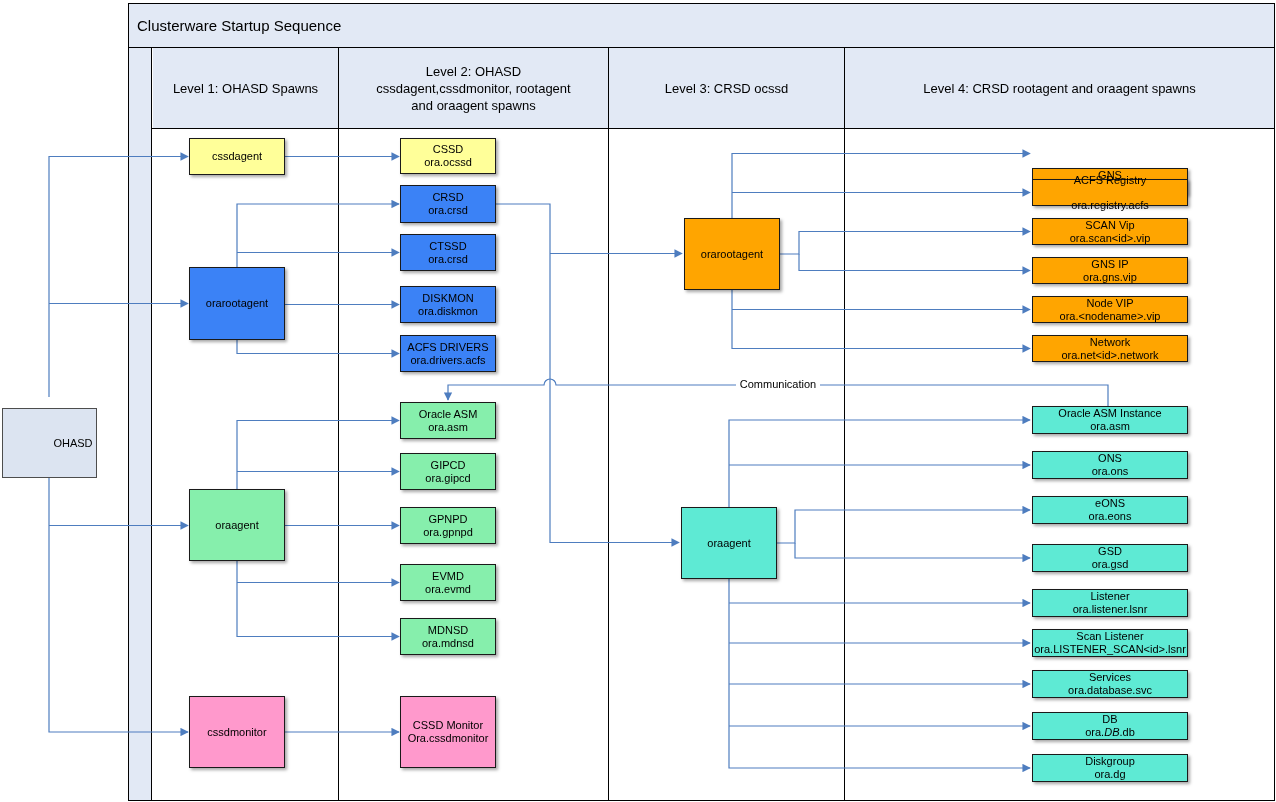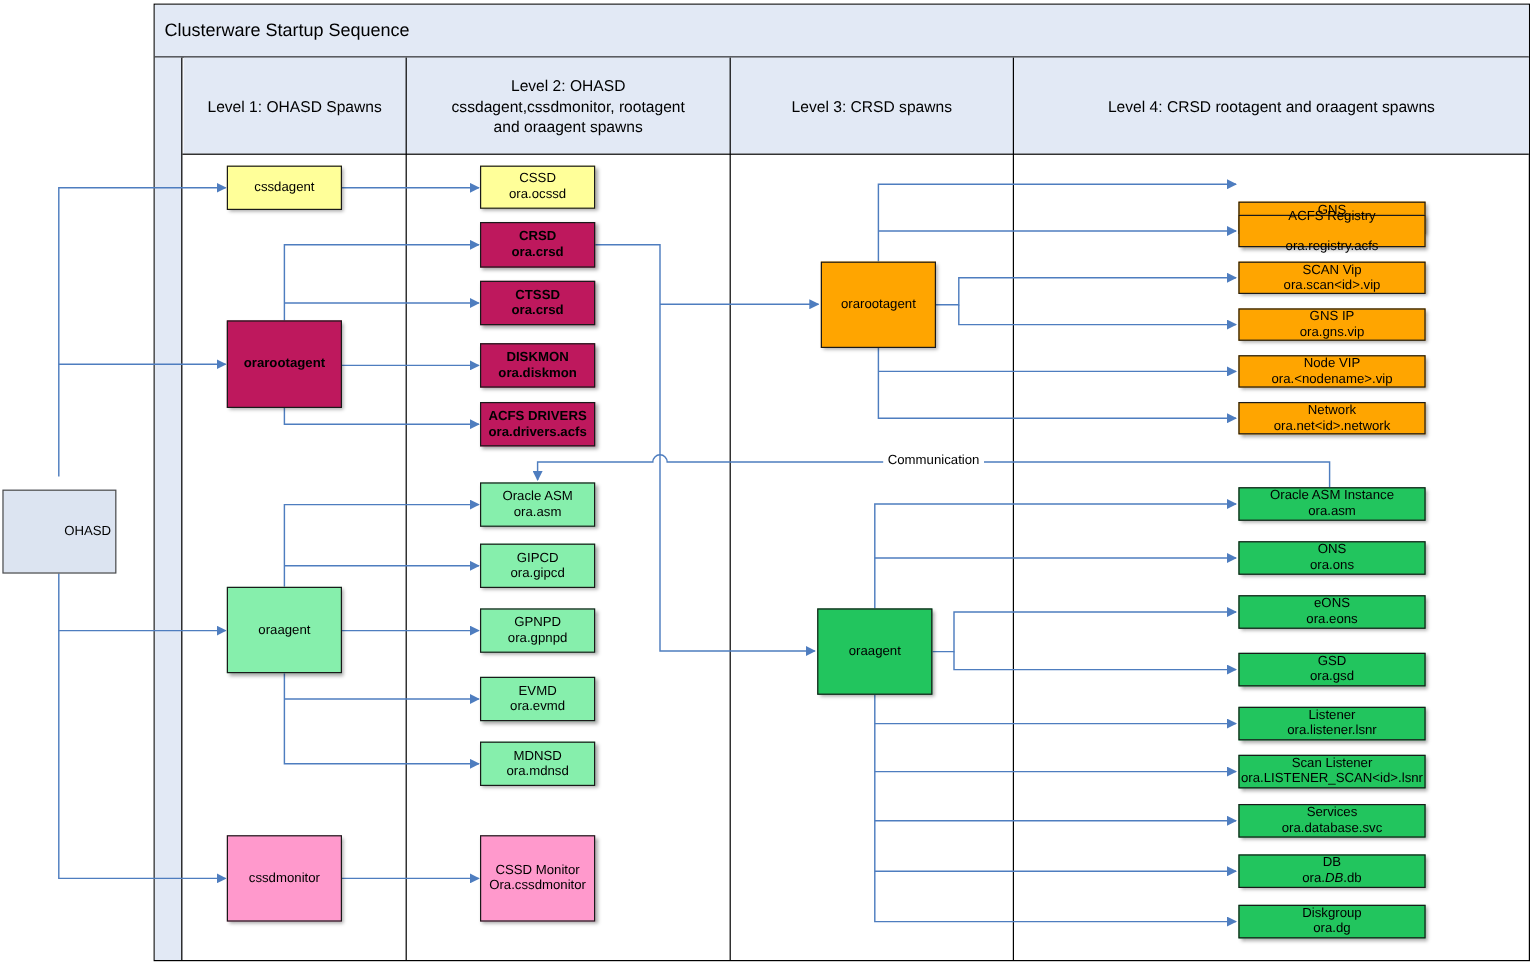--- a/index.html
+++ b/index.html
@@ -18,25 +18,25 @@
   .hdr-band{position:absolute;left:153px;top:48px;width:1121px;height:80px;background:#e2e9f5;z-index:1;}
   .hdr-cell{position:absolute;top:48px;height:80px;display:flex;align-items:center;justify-content:center;
             text-align:center;font-size:13px;line-height:17px;white-space:pre-line;z-index:2;}
   
   #wires{position:absolute;left:0;top:0;z-index:3;pointer-events:none;}
   
   .node{position:absolute;box-sizing:border-box;border:1px solid #1a1a1a;z-index:4;
         display:flex;flex-direction:column;align-items:center;justify-content:center;
         text-align:center;font-size:11px;line-height:13px;box-shadow:2px 2px 3px rgba(0,0,0,0.35);}
   .c-yellow{background:#ffff99;}
-  .c-redorange{background:#be185d;font-weight:bold;}
+  .c-redorange{background:#3b82f6;}
   .c-cyan{background:#86efac;}
   .c-pink{background:#ff99cc;}
   .c-orange{background:#ffa500;}
-  .c-ltorange{background:#22c55e;}
+  .c-ltorange{background:#5eead4;}
   .c-blue{background:#dce4f1;border-color:#4d4d4d;box-shadow:none;}
   .w1{left:189px;width:96px;}          
   .w2{left:400px;width:96px;}          
   .w4{left:1032px;width:156px;}        
   #comm-label{position:absolute;left:736px;top:377px;width:84px;background:#fff;z-index:4;
               text-align:center;font-size:11px;line-height:14px;}
   .it{font-style:italic;}
 </style>
 </head>
 <body>
@@ -49,21 +49,21 @@
   <div class="hdr-band"></div>
   <div class="vline" style="left:338px;top:48px;height:752px;"></div>
   <div class="vline" style="left:608px;top:48px;height:752px;"></div>
   <div class="vline" style="left:844px;top:48px;height:752px;"></div>
   <div class="hline" style="left:152px;top:128px;width:1122px;"></div>
 
   <div class="hdr-cell" style="left:153px;width:185px;">Level 1: OHASD Spawns</div>
   <div class="hdr-cell" style="left:339px;width:269px;">Level 2: OHASD
 cssdagent,cssdmonitor, rootagent
 and oraagent spawns</div>
-  <div class="hdr-cell" style="left:609px;width:235px;">Level 3: CRSD spawns</div>
+  <div class="hdr-cell" style="left:609px;width:235px;">Level 3: CRSD ocssd</div>
   <div class="hdr-cell" style="left:845px;width:429px;">Level 4: CRSD rootagent and oraagent spawns</div>
 
   <svg id="wires" width="1276" height="802" viewBox="0 0 1276 802">
     <defs>
       <marker id="arr" viewBox="0 0 10 10" refX="9" refY="5" markerWidth="7" markerHeight="7" orient="auto-start-reverse">
         <path d="M0,0 L10,5 L0,10 z" fill="#4e7dbf"></path>
       </marker>
     </defs>
     <g fill="none" stroke="#4e7dbf" stroke-width="1.2">
 

